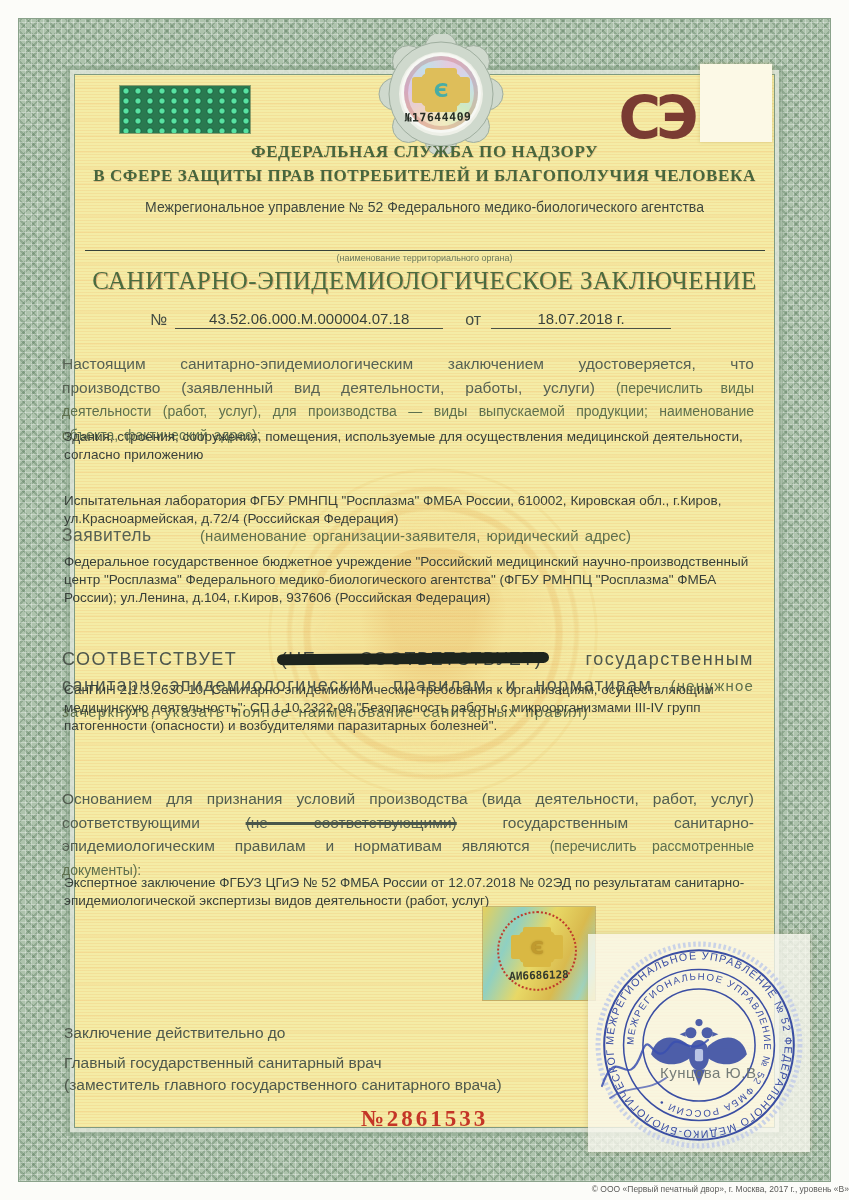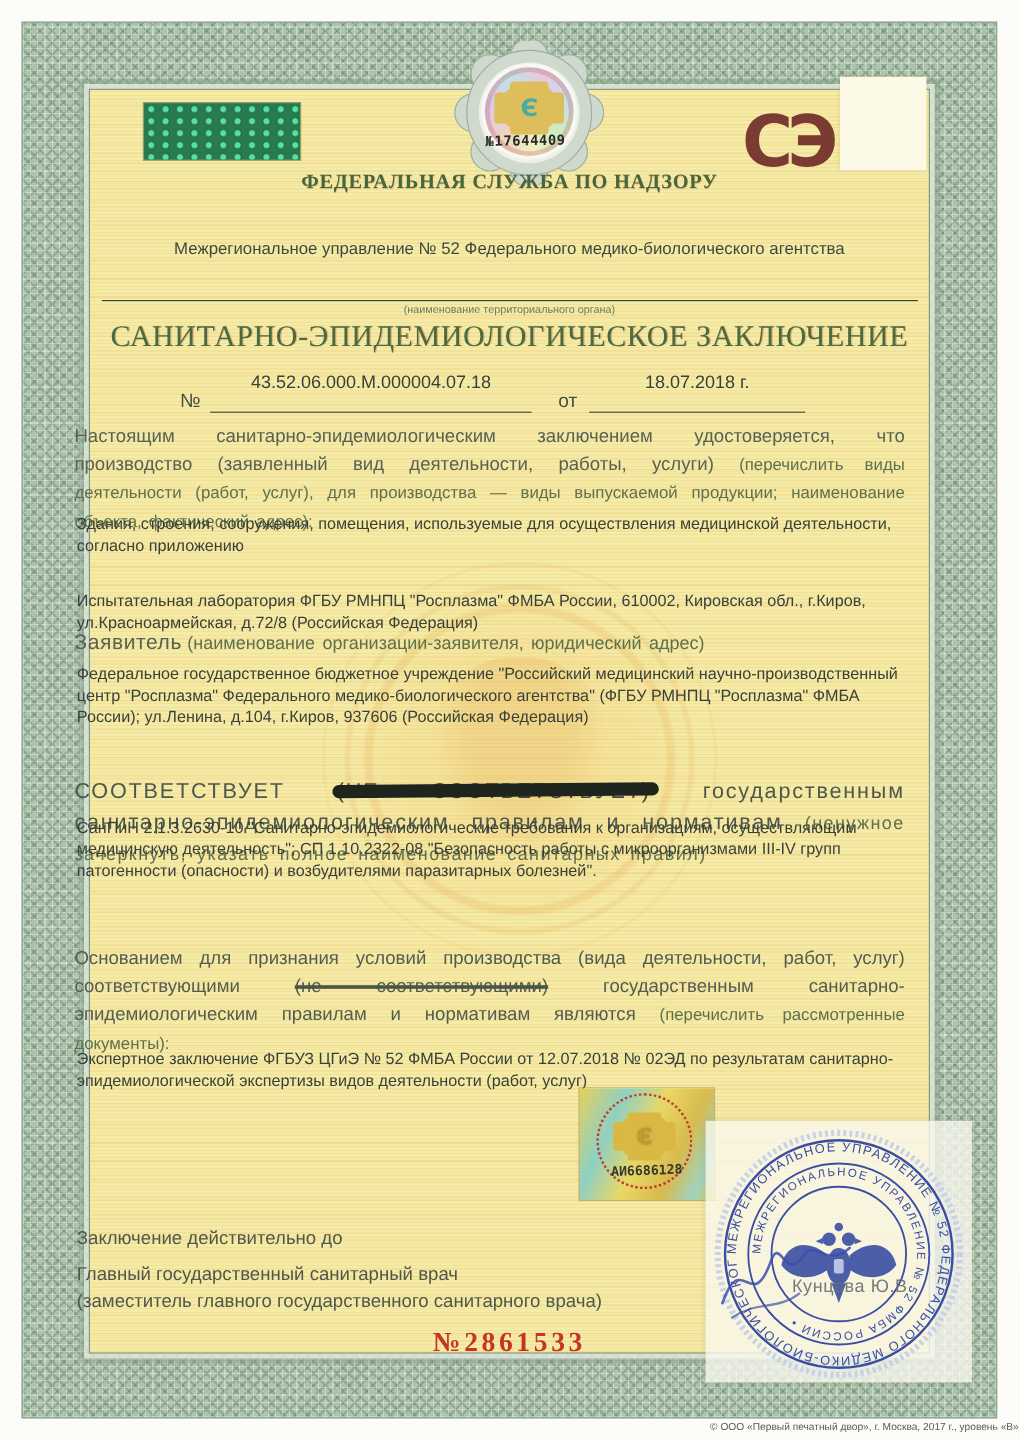--- a/index.html
+++ b/index.html
@@ -109,40 +109,40 @@
     position:absolute; left:74px; top:267px; width:701px; text-align:center;
     font-family:"Liberation Serif", serif; font-weight:normal; font-size:25px;
     color:#4a6b3f; letter-spacing:.5px;
     text-shadow:1px .5px 0 rgba(180,70,45,.30);
   }
   .num-row {
     position:absolute; left:150px; top:310px; width:560px;
     font-size:15px; color:#39413b; display:flex; align-items:flex-end;
   }
   .num-row .lbl { font-size:16px; color:#454d44; }
-  .uline { border-bottom:1.5px solid #4a5046; text-align:center; padding-bottom:16px; }
+  .uline { border-bottom:1.5px solid #4a5046; text-align:center; padding-bottom:1px; }
   .u-num { width:268px; margin-left:8px; }
   .u-date { width:180px; margin-left:10px; }
   .ot-lbl { margin-left:22px; }
   
   .form-p {
     position:absolute; left:62px; width:692px; text-align:justify;
     font-size:15.5px; line-height:1.52; color:#576254; word-spacing:5px;
   }
   .form-hint { font-size:14px; color:#5e704e; word-spacing:2px; }
   .typed {
     position:absolute; left:64px; width:692px;
     font-size:13.5px; line-height:1.35; color:#38403a;
   }
   .p-certify { top:352px; }
   .v-object { top:428px; }
   .v-lab { top:492px; }
   .applicant-row { position:absolute; left:62px; top:525px; width:692px; color:#576254; }
   .applicant-row .big-lbl { font-size:17.5px; letter-spacing:.5px; }
-  .applicant-row .form-hint { font-size:15px; }
+  .applicant-row .form-hint { font-size:15px;margin-left:44px; }
   .v-applicant { top:553px; }
   .p-conform { top:646px; font-size:18px; letter-spacing:1.5px; word-spacing:7px; line-height:1.45; color:#4d574d; }
   .p-conform .form-hint { font-size:15px; letter-spacing:1.2px; word-spacing:3px; }
   .v-rules { top:681px; }
   .p-basis { top:787px; word-spacing:6px; color:#525d50; }
   .p-basis .form-hint { word-spacing:2px; }
   .v-docs { top:874px; }
   
   .blackout { position:relative; color:#3c443c; white-space:nowrap; }
   .blackout::after {
@@ -230,39 +230,40 @@
     <div class="holo-rainbow">
       <div class="holo-emblem">Є</div>
     </div>
     <div class="holo-top-number">№17644409</div>
   </div>
 
   <div class="se-logo">СЭ</div>
   <div class="white-patch"></div>
 
   <div class="hdr1">ФЕДЕРАЛЬНАЯ СЛУЖБА ПО НАДЗОРУ</div>
+  <div class="hdr2">В СФЕРЕ ЗАЩИТЫ ПРАВ ПОТРЕБИТЕЛЕЙ И БЛАГОПОЛУЧИЯ  ЧЕЛОВЕКА</div>
   <div class="sub-hdr">Межрегиональное управление № 52 Федерального медико-биологического агентства</div>
   <div class="terr-rule"></div>
   <div class="terr-caption">(наименование территориального органа)</div>
 
   <div class="doc-title">САНИТАРНО-ЭПИДЕМИОЛОГИЧЕСКОЕ ЗАКЛЮЧЕНИЕ</div>
   <div class="num-row">
     <span class="lbl">№</span>
     <span class="uline u-num">43.52.06.000.М.000004.07.18</span>
     <span class="lbl ot-lbl">от</span>
     <span class="uline u-date">18.07.2018 г.</span>
   </div>
 
   <div class="form-p p-certify">
     <span>Настоящим санитарно-эпидемиологическим заключением удостоверяется, что производство (заявленный вид деятельности, работы, услуги)</span>
     <span class="form-hint">(перечислить виды деятельности (работ, услуг), для производства — виды выпускаемой продукции; наименование объекта, фактический адрес):</span>
   </div>
   <div class="typed v-object">Здания, строения, сооружения, помещения, используемые для осуществления медицинской деятельности, согласно приложению</div>
 
-  <div class="typed v-lab">Испытательная лаборатория ФГБУ РМНПЦ "Росплазма" ФМБА России, 610002, Кировская обл., г.Киров, ул.Красноармейская, д.72/8 (Российская Федерация)</div>
+  <div class="typed v-lab">Испытательная лаборатория ФГБУ РМНПЦ "Росплазма" ФМБА России, 610002, Кировская обл., г.Киров, ул.Красноармейская, д.72/4 (Российская Федерация)</div>
 
   <div class="applicant-row">
     <span class="big-lbl">Заявитель</span>
     <span class="form-hint">(наименование организации-заявителя, юридический адрес)</span>
   </div>
   <div class="typed v-applicant">Федеральное государственное бюджетное учреждение "Российский медицинский научно-производственный центр "Росплазма" Федерального медико-биологического агентства" (ФГБУ РМНПЦ "Росплазма" ФМБА России); ул.Ленина, д.104, г.Киров, 937606 (Российская Федерация)</div>
 
   <div class="form-p p-conform">
     <span>СООТВЕТСТВУЕТ</span>
     <span class="blackout">(НЕ СООТВЕТСТВУЕТ)</span>

